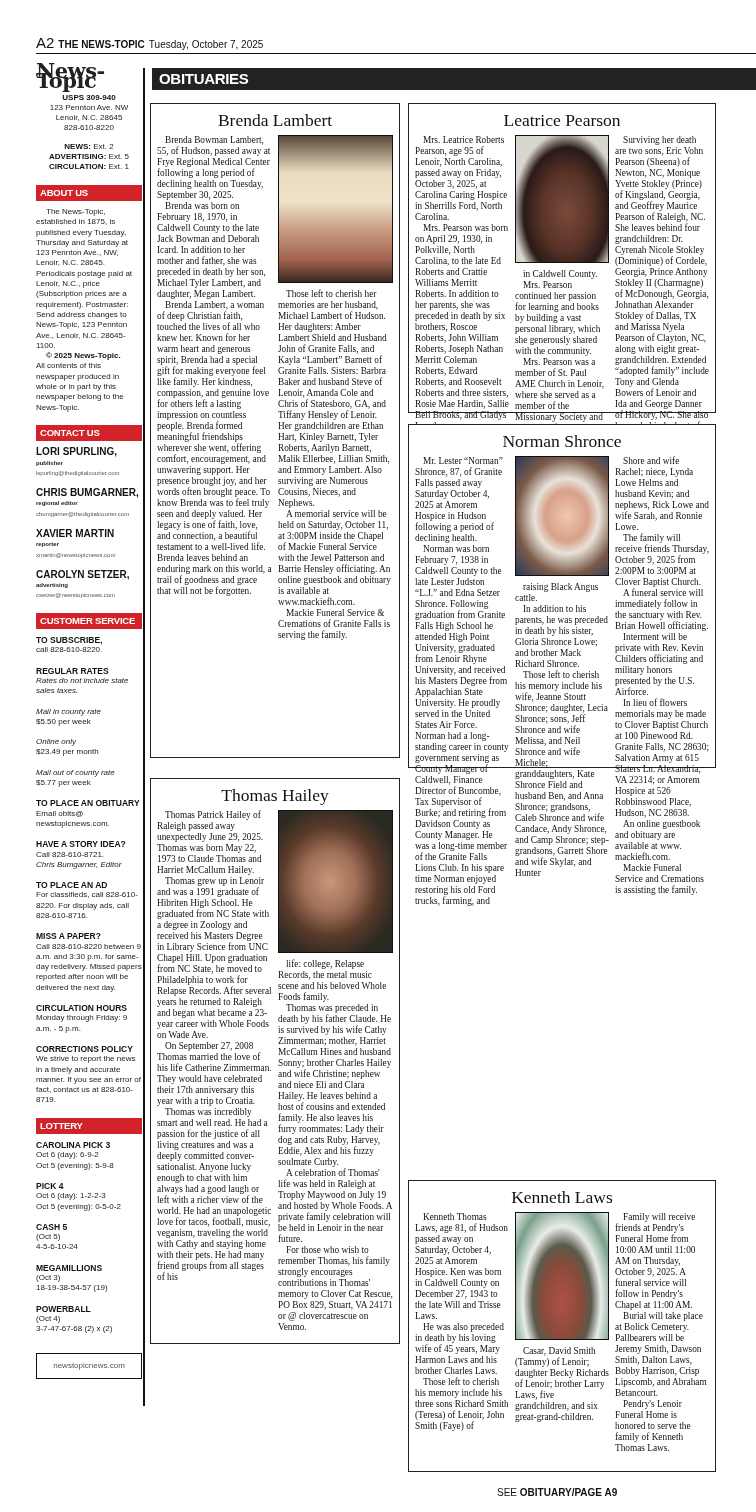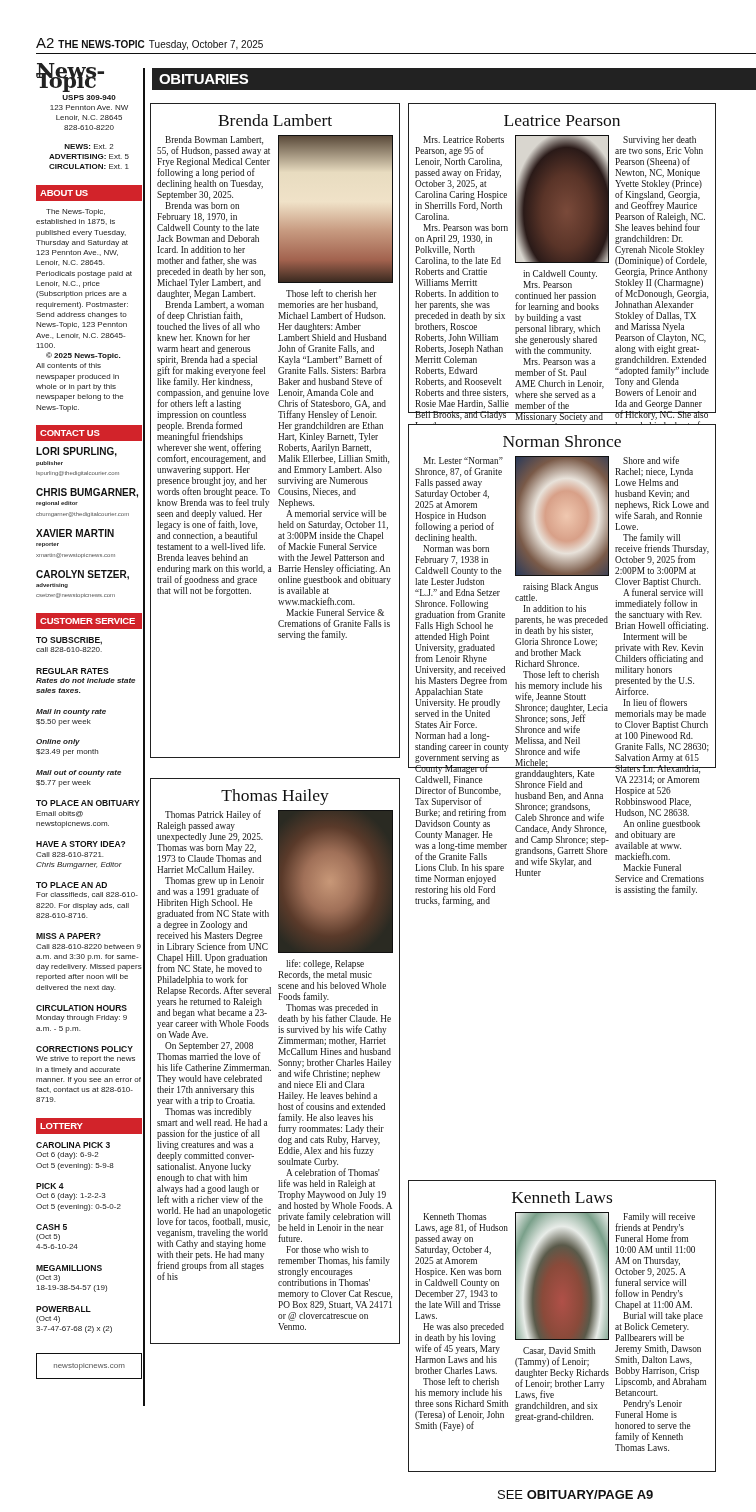--- a/index.html
+++ b/index.html
@@ -14,30 +14,30 @@
 .b{font-weight:bold;color:#111}
 .redbar{background:#d2232a;color:#fff;font-family:"Liberation Sans",sans-serif;font-weight:bold;font-size:9.5px;padding:3px 4px;margin:12px 0 6px;letter-spacing:-0.2px}
 .indent{text-indent:10px}
 .contact{margin-bottom:10px}
 .contact .nm{font-weight:bold;font-size:10px;color:#111}
 .contact .rl{font-weight:bold;font-size:6px}
 .contact .em{font-size:6px;color:#555}
 .cs{margin-bottom:10px}
 .cs .h{font-weight:bold;font-size:8.5px;color:#111}
 .cs .it{font-style:italic}
-.cs .bi{font-weight:bold;font-style:italic}
+.cs .bi{font-weight:normal;font-style:italic}
 .urlbox{border:1px solid #111;text-align:center;padding:7px 0;margin-top:18px;font-size:8px;color:#555;width:106px}
 .sectionbar{position:absolute;left:152px;top:68px;right:0;height:22px;background:#222;color:#fff;font-family:"Liberation Sans",sans-serif;font-weight:bold;font-size:15px;padding:2px 7px;letter-spacing:-0.3px}
 .obit{position:absolute;border:1px solid #222;background:#fff}
 .obit h2{font-family:"Liberation Serif",serif;font-weight:normal;font-size:17.5px;text-align:center;margin:6px 0 4px;color:#111}
 .cols{display:flex;padding:0 6px;gap:6px;font-size:9.3px;line-height:11px}
 .col{flex:1;overflow:hidden}
 .col p{text-indent:8px}
 .photo{border:1px solid #111;margin-bottom:6px;width:100%}
-.seemore{position:absolute;left:497px;top:1487px;font-family:"Liberation Sans",sans-serif;font-size:13px}
+.seemore{position:absolute;left:497px;top:1487px;font-family:"Liberation Sans",sans-serif;font-size:10px}
 .seemore b{font-weight:bold}
 </style>
 </head>
 <body>
 
 <div class="masthead">
   <span class="pg">A2</span>
   <span class="np">THE NEWS-TOPIC</span>
   <span>Tuesday, October 7, 2025</span>
 </div>

